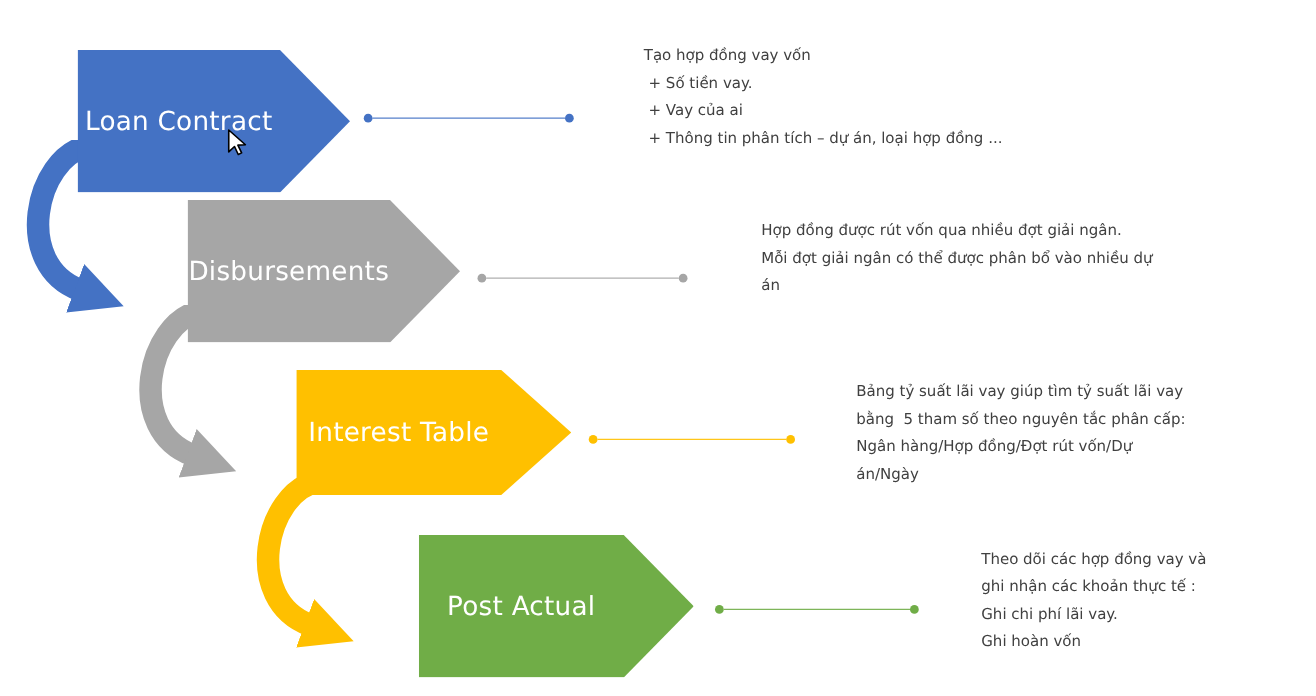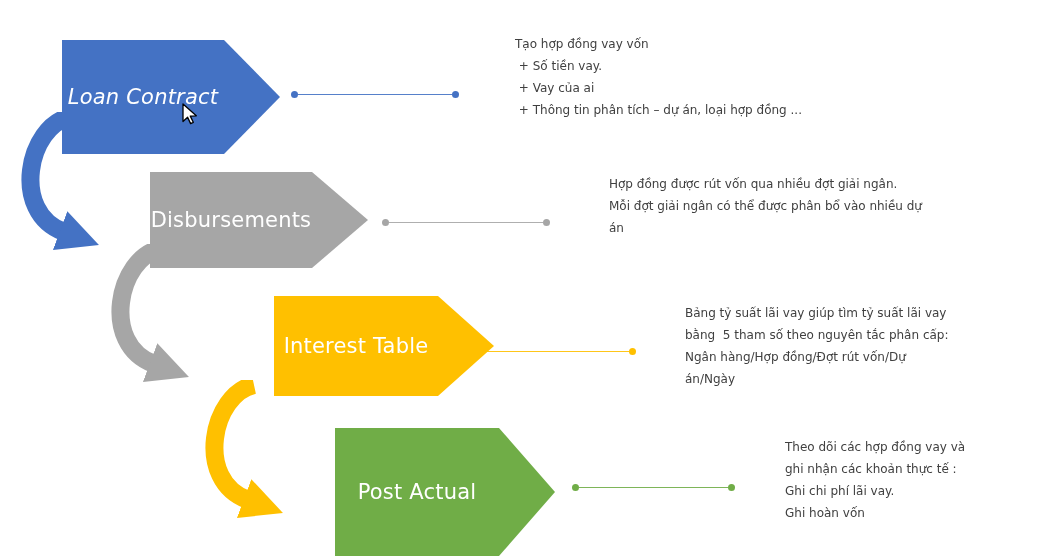--- a/index.html
+++ b/index.html
@@ -25,24 +25,24 @@
     position: absolute;
     left: 0; top: 0; bottom: 0; right: 56px;
     display: flex;
     align-items: center;
     justify-content: center;
     color: #ffffff;
     font-size: 21px;
     letter-spacing: 0.2px;
     white-space: nowrap;
   }
-  .s1 { left: 62px;  top: 40px;  width: 218px; height: 114px; font-style: italic; }
-  .s2 { left: 150px; top: 172px; width: 218px; height: 96px; }
-  .s3 { left: 237px; top: 296px; width: 220px; height: 100px; margin-left: 37px; }
-  .s4 { left: 335px; top: 428px; width: 220px; height: 128px; }
+  .s1 { left: 62px;  top: 40px;  width: 218px; height: 114px; }
+  .s2 { left: 150px; top: 160px; width: 218px; height: 114px; }
+  .s3 { left: 237px; top: 296px; width: 220px; height: 100px; }
+  .s4 { left: 335px; top: 428px; width: 220px; height: 114px; }
 
   
   .connector { position: absolute; }
   .c1 { left: 12px;  top: 112px; }
   .c2 { left: 102px; top: 244px; }
   .c3 { left: 196px; top: 380px; }
   .connector svg { display: block; }
 
   
   .leader {

